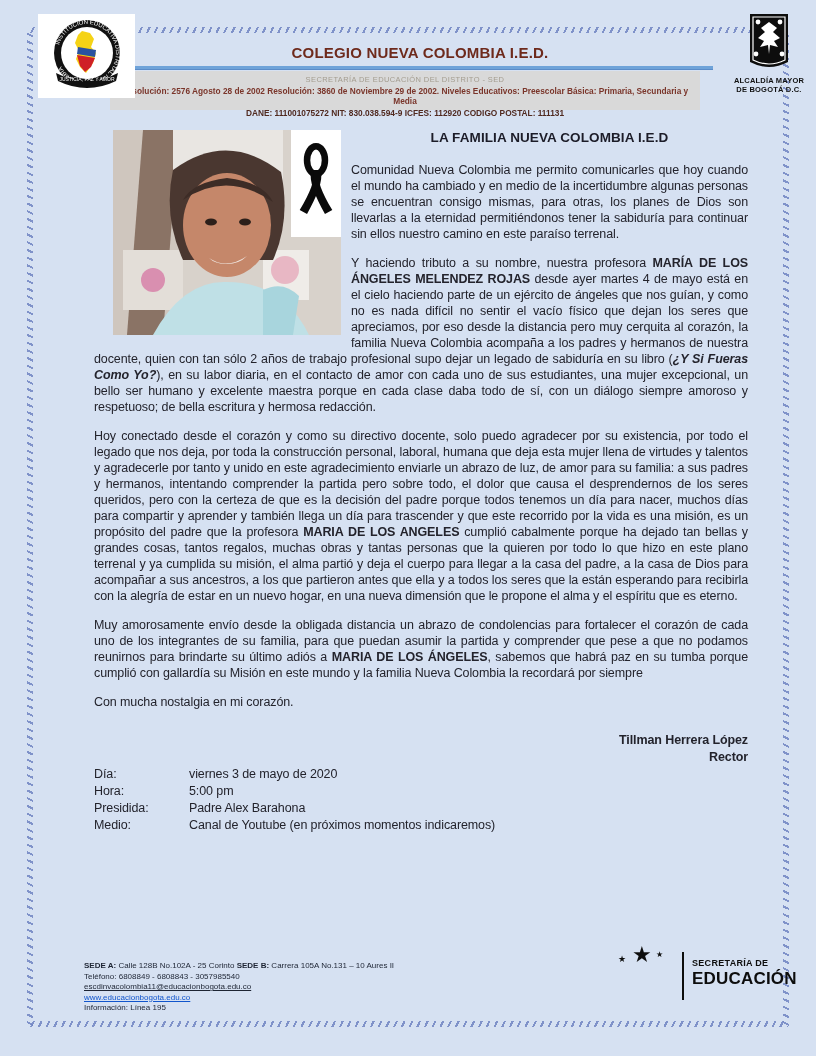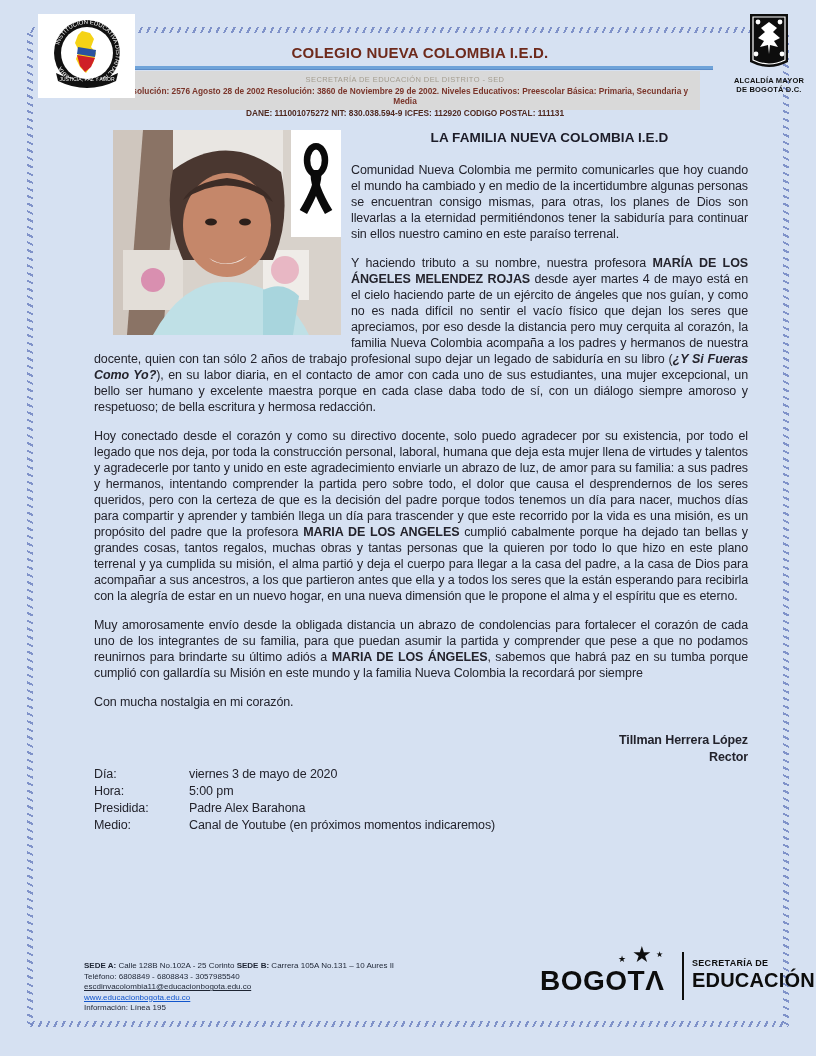--- a/index.html
+++ b/index.html
@@ -61,21 +61,21 @@
   .web-link{color:#1155cc;text-decoration:underline;}
   .city-logo{position:absolute;left:540px;top:948px;width:250px;height:62px;}
   .bogota-word{position:absolute;left:0px;top:17px;font-size:28px;font-weight:bold;color:#0d0d0d;
     letter-spacing:.5px;font-family:"Liberation Sans", sans-serif;}
   .star-big{position:absolute;left:92px;top:-6px;font-size:22px;color:#0d0d0d;}
   .star-s1{position:absolute;left:78px;top:6px;font-size:9px;color:#0d0d0d;}
   .star-s2{position:absolute;left:116px;top:2px;font-size:8px;color:#0d0d0d;}
   .logo-div{position:absolute;left:142px;top:4px;width:1.5px;height:48px;background:#0d0d0d;}
   .sec-block{position:absolute;left:152px;top:10px;color:#0d0d0d;}
   .sec-l1{font-size:9px;font-weight:bold;letter-spacing:.3px;}
-  .sec-l2{font-size:20px;font-weight:bold;letter-spacing:.2px;margin-top:1px;}
+  .sec-l2{font-size:17px;font-weight:bold;letter-spacing:.2px;margin-top:1px;}
 </style>
 </head>
 <body>
 
 <div class="page">
 
   <div class="bz bz-h bz-top"></div>
   <div class="bz bz-h bz-bottom"></div>
   <div class="bz bz-v bz-left"></div>
   <div class="bz bz-v bz-right"></div>
@@ -190,21 +190,20 @@
 
   <div class="contact">
     <div><span style="font-weight: bold;">SEDE A:</span><span> Calle 128B  No.102A - 25 Corinto  </span><span style="font-weight: bold;">SEDE B:</span><span> Carrera 105A No.131 – 10 Aures II</span></div>
     <div>Teléfono: 6808849 - 6808843 - 3057985540</div>
     <div><a class="email-link">escdinvacolombia11@educacionbogota.edu.co</a></div>
     <div><a class="web-link">www.educacionbogota.edu.co</a></div>
     <div>Información: Línea 195</div>
   </div>
 
   <div class="city-logo">
-    <span class="bogota-word"><span>BOGOT</span><span>Λ</span></span>
     <span class="star-big">★</span>
     <span class="star-s1">★</span>
     <span class="star-s2">★</span>
     <span class="logo-div"></span>
     <span class="sec-block">
       <div class="sec-l1">SECRETARÍA DE</div>
       <div class="sec-l2">EDUCACIÓN</div>
     </span>
   </div>
 

